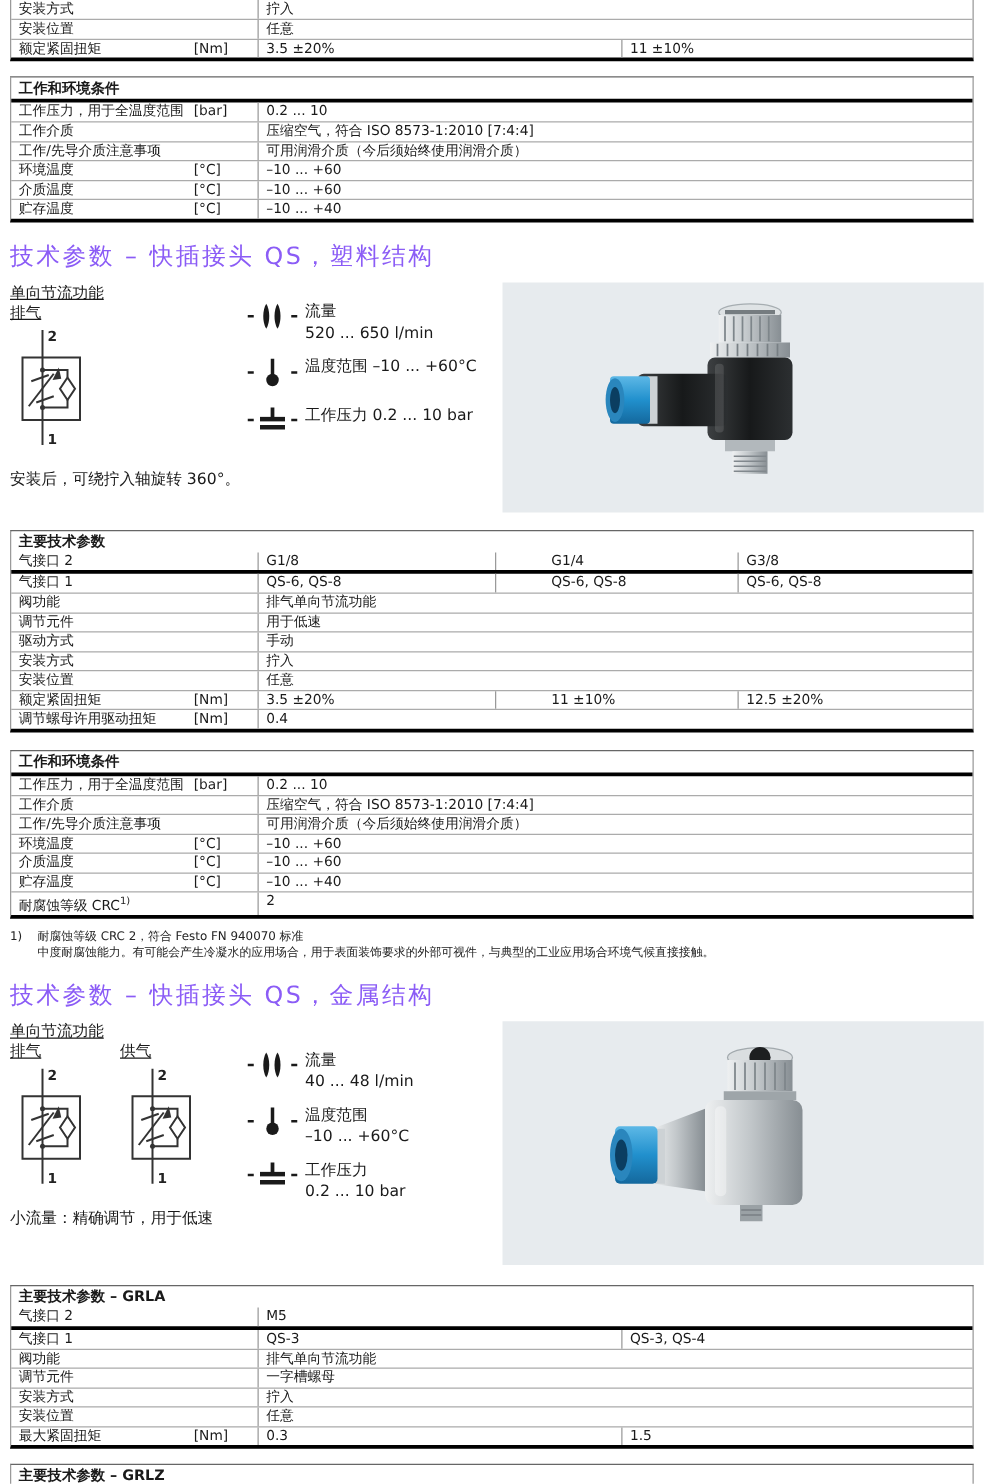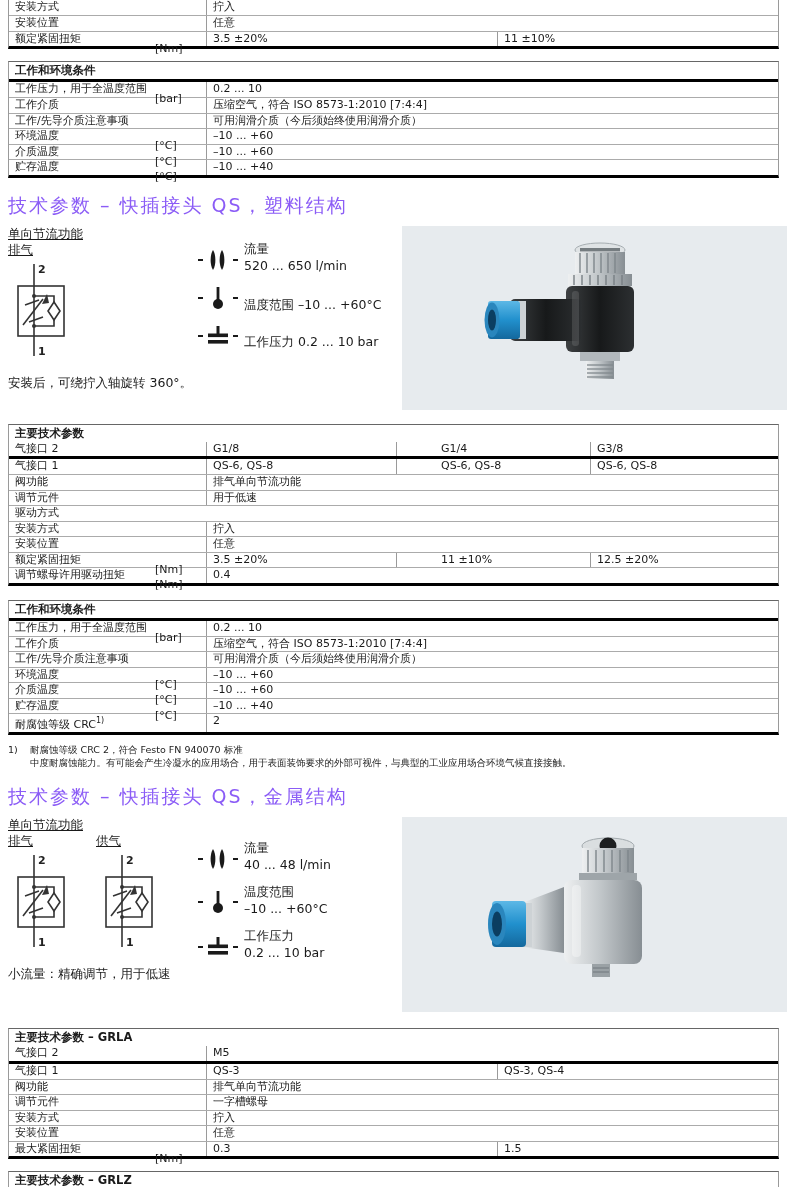--- a/index.html
+++ b/index.html
@@ -8,41 +8,41 @@
 
   
   .tbl { margin:0 11px 0 8px; border-left:1px solid #9a9a9a; border-right:1px solid #9a9a9a;
          border-bottom:3px solid #000; }
   .tbl.has-top { border-top:1px solid #666; }
   .tbl-title { font-weight:bold; font-size:11.5px; line-height:13px; padding:2px 6px; }
   .tbl-title.thick { border-bottom:3px solid #000; }
   .trow { display:flex; min-height:15px; align-items:stretch; }
   .cell { padding:1px 6px; font-size:11px; line-height:12.5px; }
   .c-label { flex:0 0 197px; position:relative; }
-  .unit { position:absolute; left:146px; top:11px; }
+  .unit { position:absolute; left:146px; top:1px; }
   .c-v { border-left:1px solid #9a9a9a; }
   .c-span { flex:1 1 auto; }
   .c-v3a { flex:0 0 190px; } .c-v3b { flex:0 0 194px;padding-left:44px; } .c-v3c { flex:1 1 auto; }
   .c-v2a { flex:0 0 291px; } .c-v2b { flex:1 1 auto; }
   .rows > .trow + .trow { border-top:1px solid #ababab; }
   .head-row { border-bottom:3px solid #000; }
   sup { font-size:8px; }
 
   
   .section-heading { font-size:19px; font-weight:400; color:#8b5cf6;
     margin:14px 0 0 8px; letter-spacing:2px; line-height:26px; }
   .diagram { display:flex; margin:8px 0 0 8px; align-items:flex-start; }
   .diag-left { width:190px; font-size:12.5px; }
   .fn-label { line-height:16px;text-decoration:underline; }
   .variants { display:flex; }
   .variants .v-col { width:88px; }
   .schematic { margin-top:2px; }
   .note { font-size:12.5px; margin-top:12px; line-height:16px; }
   .diag-specs { width:200px; font-size:12.5px; }
-  .spec { display:flex; margin-bottom:10px; align-items:flex-end; }
+  .spec { display:flex; margin-bottom:10px; align-items:flex-start; }
   .spec-icon { flex:0 0 46px; padding-top:2px; }
   .spec-text { line-height:17px; }
   .spec.stacked .lbl, .spec.stacked .val { display:block; }
   .spec.inline .lbl, .spec.inline .val { display:inline; }
   .image-box { margin-left:auto; margin-right:3px; width:385px; background:#e7ebee;
     display:flex; align-items:center; justify-content:center; }
   .ib1 { height:184px; } .ib2 { height:195px; }
 
   
   .footnote { display:flex; margin:8px 0 0 8px; font-size:9.5px; line-height:13px; color:#222; }
@@ -260,20 +260,21 @@
     <div class="trow">
       <div class="cell c-label"><span>阀功能</span></div>
       <div class="cell c-v c-span">排气单向节流功能</div>
     </div>
     <div class="trow">
       <div class="cell c-label"><span>调节元件</span></div>
       <div class="cell c-v c-span">用于低速</div>
     </div>
     <div class="trow">
       <div class="cell c-label"><span>驱动方式</span></div>
+      <div class="cell c-v c-span">手动</div>
     </div>
     <div class="trow">
       <div class="cell c-label"><span>安装方式</span></div>
       <div class="cell c-v c-span">拧入</div>
     </div>
     <div class="trow">
       <div class="cell c-label"><span>安装位置</span></div>
       <div class="cell c-v c-span">任意</div>
     </div>
     <div class="trow">

